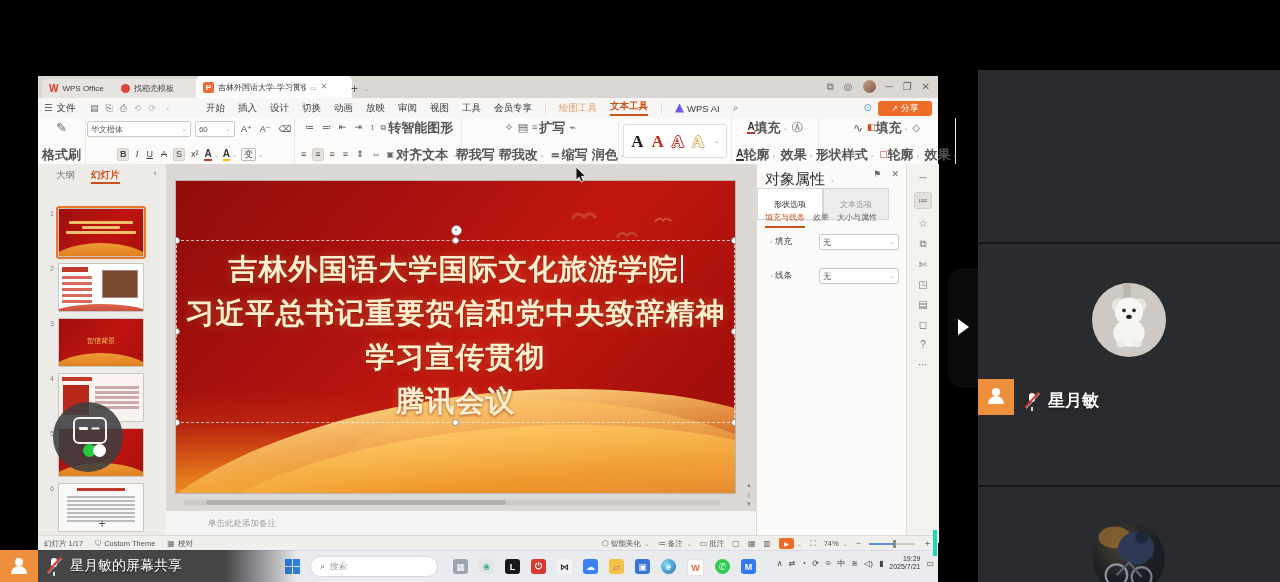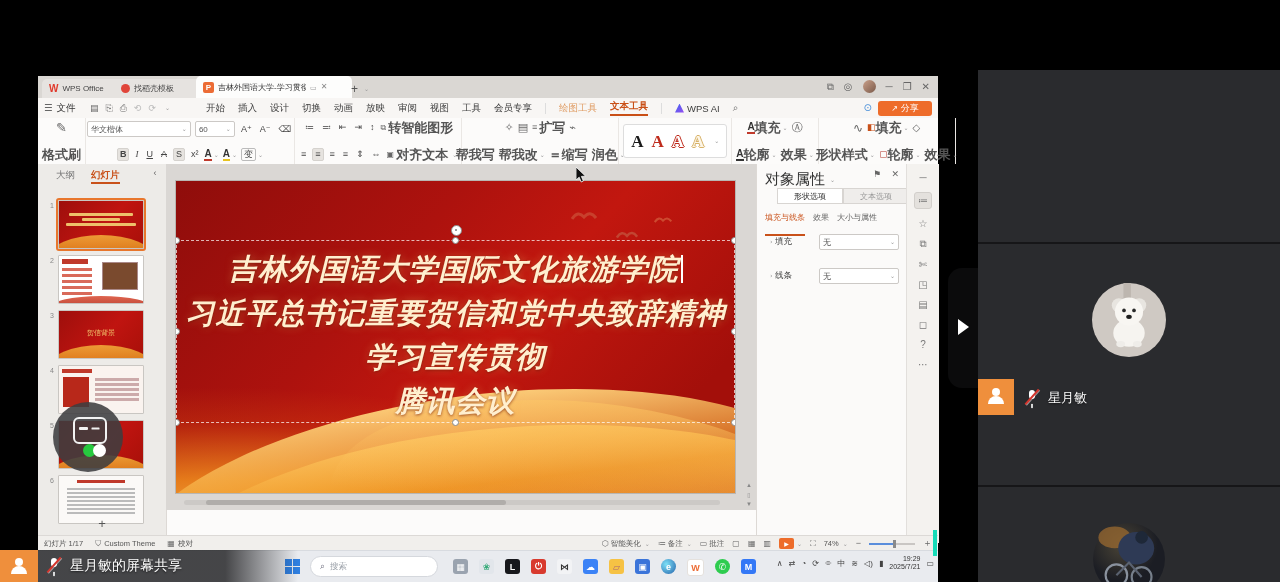--- a/index.html
+++ b/index.html
@@ -48,57 +48,57 @@
   .galA{font-size:17px;font-weight:bold;font-family:"Liberation Serif",serif;line-height:1;}
   .g1{color:#1a1a1a;} .g2{color:#bf2c1d;}
   .g3{color:#fff;text-shadow:-1px 0 #bf2c1d,1px 0 #bf2c1d,0 -1px #bf2c1d,0 1px #bf2c1d;}
   .g4{color:#fdf6e8;text-shadow:-1px 0 #d8b36a,1px 0 #d8b36a,0 -1px #d8b36a,0 1px #d8b36a;}
   .abar{font-size:10px;font-weight:bold;line-height:1;color:#333;border-bottom:2.5px solid #c0392b;padding-bottom:0;}
   .abar.blk{border-color:#333;}
   
   .leftpanel{position:absolute;left:0;top:88px;width:128px;height:371px;background:#edebe8;border-right:1px solid #ddd9d5;}
   .lp-head{position:absolute;left:0;top:5px;width:128px;display:flex;gap:16px;padding-left:18px;font-size:9.5px;color:#777;}
   .lp-head .on{color:#c9511a;font-weight:bold;border-bottom:2px solid #c9511a;padding-bottom:0;}
-  .lp-col{position:absolute;left:0;top:36px;width:128px;display:flex;flex-direction:column;gap:6px;}
+  .lp-col{position:absolute;left:0;top:44px;width:128px;display:flex;flex-direction:column;gap:6px;}
   .throw{display:flex;gap:4px;align-items:flex-start;}
   .thnum{width:16px;text-align:right;font-size:7px;color:#888;padding-top:2px;}
   .th{width:84px;height:47px;border:1px solid #c9c6c2;background:#fff;position:relative;overflow:hidden;border-radius:1px;}
   .th.sel2{outline:2px solid #e8762c;outline-offset:0;}
   .th.red{background:linear-gradient(130deg,#9e0f0c,#c01410 55%,#a81009);}
   .wv{position:absolute;bottom:-9px;left:-10px;right:-10px;height:22px;border-radius:50% 50% 0 0/100% 100% 0 0;background:linear-gradient(#f5b33c,#e07d12);opacity:.85;}
   .goldbar{height:2.5px;background:#eec06a;border-radius:1px;margin:2.5px auto 0;}
   .th .cap{position:absolute;left:0;right:0;top:17px;text-align:center;color:#f0c06a;font-size:7px;font-family:"DejaVu Serif",serif;}
   .slidearea{position:absolute;left:128px;top:88px;width:590px;height:346px;background:#dad7d4;}
   .canvas{position:absolute;left:10px;top:17px;width:559px;height:312px;overflow:hidden;box-shadow:0 0 0 1px #b9b6b2;
     background:
       radial-gradient(ellipse 120% 65% at 88% 122%, rgba(255,176,60,.85), rgba(230,110,25,.45) 40%, transparent 62%),
       radial-gradient(ellipse 130% 80% at 8% 118%, rgba(255,205,95,.95), rgba(244,150,30,.8) 28%, rgba(210,70,15,.35) 50%, transparent 65%),
-      linear-gradient(132deg,#8f0d0b,#ad120e 35%,#c2170f 55%,#a30f0a 85%); font-style: italic;}
+      linear-gradient(132deg,#8f0d0b,#ad120e 35%,#c2170f 55%,#a30f0a 85%);}
   .wave1{position:absolute;bottom:-52px;left:-70px;width:740px;height:150px;border-radius:50% 50% 0 0/100% 100% 0 0;background:linear-gradient(rgba(255,214,126,.95),rgba(240,150,25,.55) 60%,transparent);transform:rotate(-7deg);}
   .wave2{position:absolute;bottom:-84px;left:-40px;width:760px;height:150px;border-radius:50% 50% 0 0/100% 100% 0 0;background:linear-gradient(rgba(255,190,80,.9),rgba(200,90,10,.4));transform:rotate(-4deg);}
   .wave3{position:absolute;bottom:-20px;right:-120px;width:520px;height:110px;border-radius:50% 50% 0 0/100% 100% 0 0;background:linear-gradient(rgba(255,200,100,.5),transparent);transform:rotate(6deg);}
   .slide-text{position:absolute;left:2px;right:2px;top:66px;text-align:center;color:#ffefcf;
      font-family:"DejaVu Serif","Liberation Serif",serif;font-weight:bold;font-size:29px;line-height:44px;letter-spacing:1px;
      text-shadow:0 1px 3px rgba(110,15,0,.65),0 0 9px rgba(255,205,110,.35);}
   .caret{display:inline-block;width:2px;height:28px;background:#fff;vertical-align:-4px;margin-left:2px;}
   .selbox{position:absolute;left:0;top:59px;width:557px;height:181px;border:1px dashed rgba(255,255,255,.7);}
   .hdl{position:absolute;width:7px;height:7px;border-radius:50%;background:#fff;border:1px solid #8a8a8a;box-sizing:border-box;}
   .rot{position:absolute;left:50%;top:-16px;width:9px;height:9px;margin-left:-4.5px;border-radius:50%;background:#fff;border:1px solid #8a8a8a;}
   .rot i{position:absolute;left:2.5px;top:2.5px;width:2px;height:2px;border-radius:50%;background:#777;}
   .bird{position:absolute;}
   .hscroll{position:absolute;left:18px;top:336px;width:536px;height:5px;background:#ccc9c6;border-radius:3px;}
   .hthumb{position:absolute;left:22px;top:0;width:300px;height:5px;background:#b0adaa;border-radius:3px;}
   .vscr{position:absolute;right:4px;top:318px;display:flex;flex-direction:column;gap:3px;font-size:6px;color:#888;align-items:center;}
   .props{position:absolute;left:718px;top:88px;width:150px;height:371px;background:#fbfaf9;border-left:1px solid #ddd9d5;font-size:8.5px;color:#444;}
-  .ptabs{position:absolute;left:20px;top:24px;width:132px;height:16px;display:flex;}
+  .ptabs{position:absolute;left:0;top:24px;width:132px;height:32px;display:flex;}
   .ptab{flex:1;display:flex;align-items:center;justify-content:center;font-size:8px;border:1px solid #d8d5d2;}
   .ptab.on{background:#fff;color:#333;}
   .ptab.off{background:#efedeb;color:#999;}
   .psub{position:absolute;left:8px;top:48px;display:flex;gap:8px;font-size:8px;color:#666;}
-  .psub .on{color:#c9511a;border-bottom:2px solid #c9511a;padding-bottom:11px;}
+  .psub .on{color:#c9511a;border-bottom:2px solid #c9511a;padding-bottom:3px;}
   .prow{position:absolute;left:8px;width:134px;display:flex;justify-content:space-between;align-items:center;}
   .psel{width:72px;}
   .strip{position:absolute;left:868px;top:88px;width:32px;height:371px;background:#f4f2ef;border-left:1px solid #e2dfdc;display:flex;flex-direction:column;align-items:center;gap:9px;padding-top:8px;font-size:10px;color:#777;}
   .strip .boxed{background:#e4e1dd;border:1px solid #d2cfcb;border-radius:3px;padding:2px 3px;}
   .notes{position:absolute;left:128px;top:434px;width:590px;height:25px;background:#f6f4f2;border-top:1px solid #ddd9d5;font-size:8.5px;color:#a0a0a0;line-height:25px;padding-left:42px;box-sizing:border-box;}
   .statusbar{position:absolute;left:0;top:459px;width:900px;height:15px;background:#f1efec;border-top:1px solid #dcd9d6;font-size:7.5px;color:#555;}
   .st-l{position:absolute;left:6px;top:0;height:15px;display:flex;gap:12px;align-items:center;}
   .st-r{position:absolute;right:6px;top:0;height:15px;display:flex;gap:8px;align-items:center;}
   .playbtn{width:15px;height:11px;background:#ed6c2a;border-radius:2px;color:#fff;font-size:6px;display:flex;align-items:center;justify-content:center;}
   .ztrack{width:46px;height:2px;background:#c9c6c3;position:relative;}
@@ -518,20 +518,21 @@
         <span>☆</span>
         <span>⧉</span>
         <span>✄</span>
         <span>◳</span>
         <span>▤</span>
         <span>◻</span>
         <span>?</span>
         <span>⋯</span>
       </div>
 
+      <div class="notes">单击此处添加备注</div>
 
       <div class="statusbar">
         <div class="st-l">
           <span>幻灯片 1/17</span>
           <span class="fx" style="gap:3px;">
               <span class="ic" style="font-size:8px;">⛉</span>
               <span>Custom Theme</span>
             </span>
           <span class="fx" style="gap:3px;">
               <span class="ic" style="font-size:8px;">▦</span>
@@ -655,21 +656,21 @@
           <circle cx="22.7" cy="14.8" r="1" fill="#2a2a2a"></circle>
         <ellipse cx="20" cy="18.3" rx="1.5" ry="1.2" fill="#1e1e1e"></ellipse>
         <ellipse cx="15.5" cy="33" rx="2.4" ry="1.7" fill="#efede9"></ellipse>
           <ellipse cx="24.5" cy="33" rx="2.4" ry="1.7" fill="#efede9"></ellipse>
       </svg>
       <div class="sharer-box">
           <div class="person" style="margin-top:9px;"></div>
         </div>
       <div class="fx" style="position:absolute;left:46px;top:145px;gap:8px;">
         <span class="micoff"></span>
-        <span class="pname" style="font-size:13px;">星月敏</span>
+        <span class="pname" style="font-size:17px;font-weight:bold;">星月敏</span>
       </div>
     </div>
     <div class="tile" style="top:417px;height:165px;">
       <svg style="position:absolute;left:115px;top:36px;" width="72" height="72" viewBox="0 0 40 40">
         <defs>
             <radialGradient id="bk" cx="40%" cy="30%">
               <stop offset="0%" stop-color="#4a4436"></stop>
               <stop offset="100%" stop-color="#1b1d24"></stop>
             </radialGradient>
           </defs>

